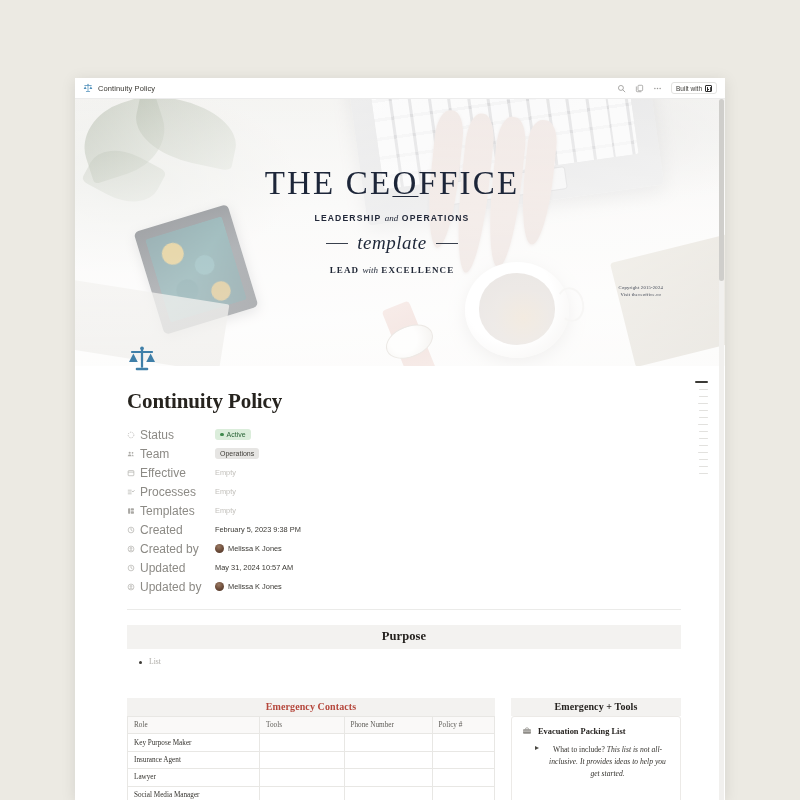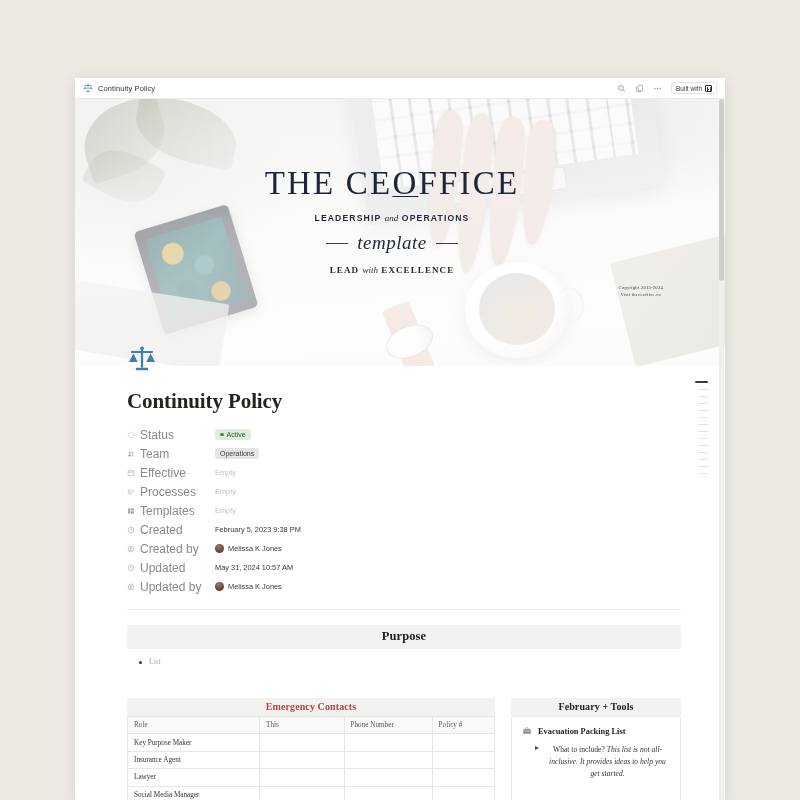--- a/index.html
+++ b/index.html
@@ -672,21 +672,21 @@
             <table class="ec">
               <colgroup>
                   <col class="c1">
                   <col class="c2">
                   <col class="c3">
                   <col class="c4">
                 </colgroup>
               <thead>
                 <tr>
                   <th>Role</th>
-                  <th>This</th>
+                  <th>Tools</th>
                   <th>Phone Number</th>
                   <th>Policy #</th>
                 </tr>
               </thead>
               <tbody>
                 <tr>
                   <td>Key Purpose Maker</td>
                   <td></td>
                   <td></td>
                   <td></td>
@@ -709,21 +709,21 @@
                   <td></td>
                   <td></td>
                 </tr>
 
               </tbody>
             </table>
           </div>
 
           <div class="col-right">
             <div class="sec-band small">
-              <h2>February + Tools</h2>
+              <h2>Emergency + Tools</h2>
             </div>
             <div class="card">
               <div class="card-head">
                 <svg class="bagicon" viewBox="0 0 24 24">
                   <rect x="2.6" y="8" width="18.8" height="10.6" rx="1.8" fill="#8d8b86"></rect>
                   <path d="M8.6 8V6.4c0-1 .8-1.8 1.8-1.8h3.2c1 0 1.8.8 1.8 1.8V8" fill="none" stroke="#8d8b86" stroke-width="1.8"></path>
                   <rect x="2.6" y="11.4" width="18.8" height="1.5" fill="#f4f3f1"></rect>
                 </svg>
                 <span>Evacuation Packing List</span>
               </div>

